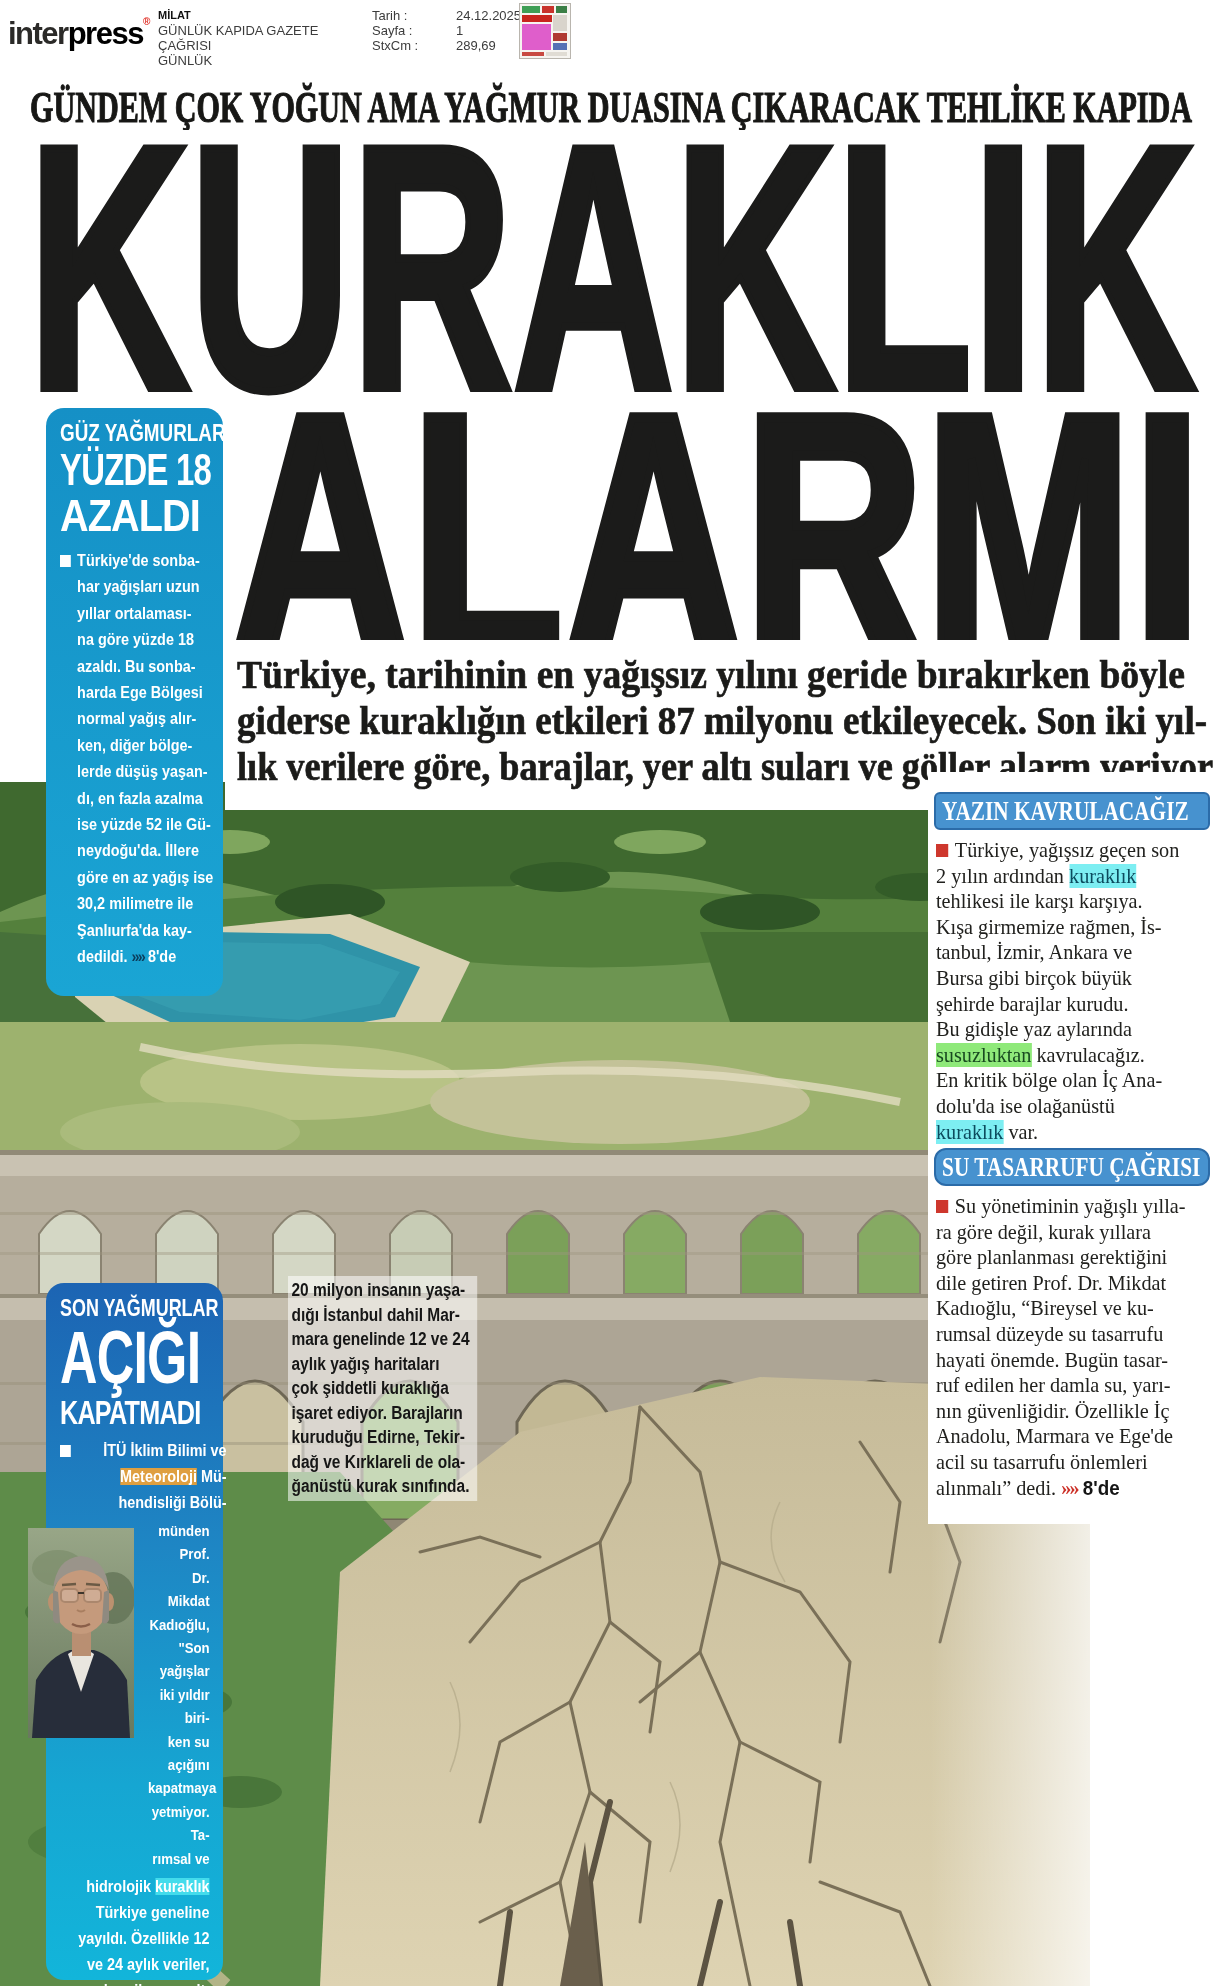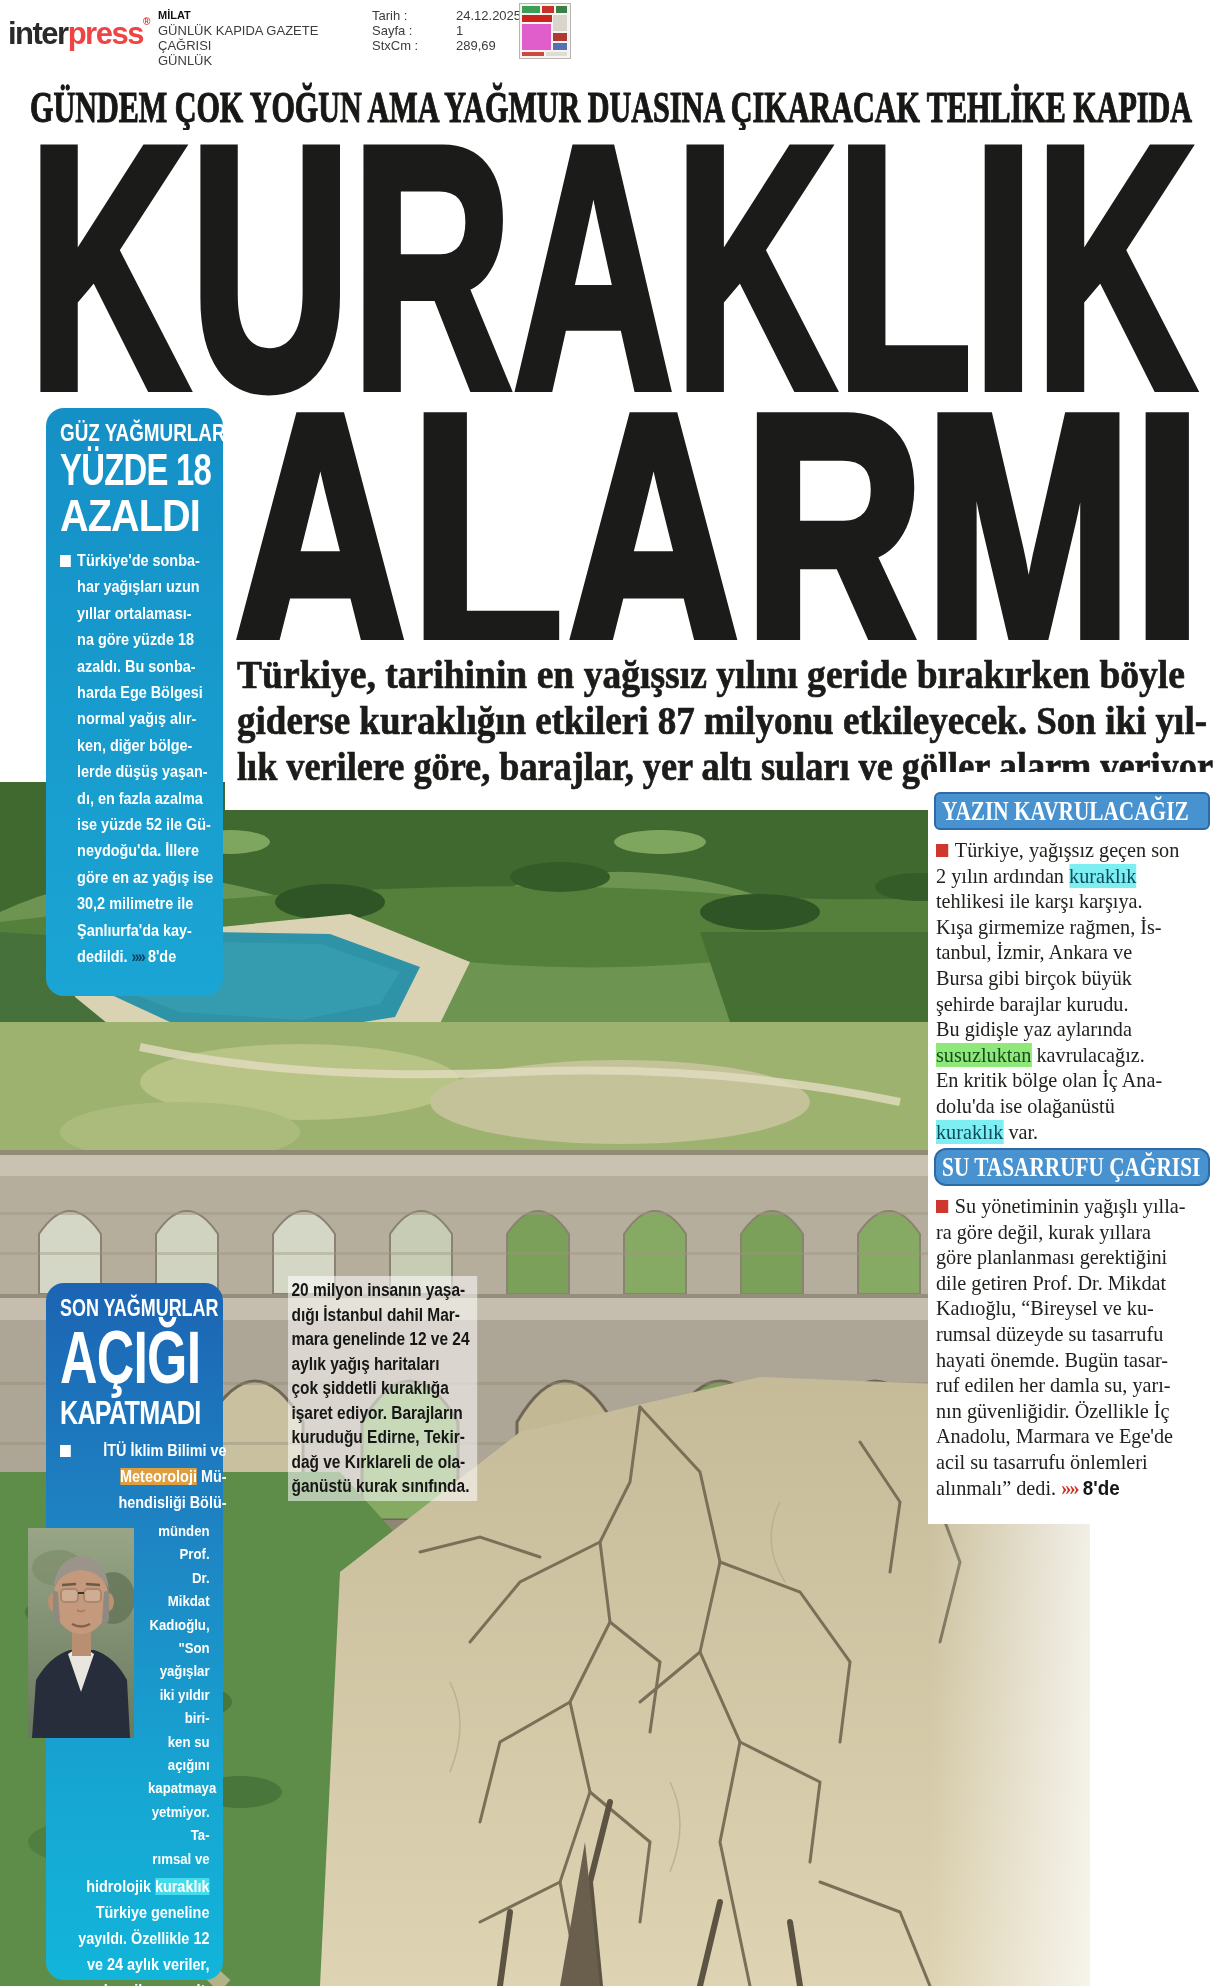--- a/index.html
+++ b/index.html
@@ -3,21 +3,21 @@
 <meta charset="utf-8">
 <style>
   html,body{margin:0;padding:0;background:#e8e8e8;}
   .page{position:relative;width:1223px;height:1986px;background:#ffffff;overflow:hidden;
         font-family:"Liberation Sans",sans-serif;}
   .abs{position:absolute;}
 
   
   .ip-logo{left:8px;top:16px;font-weight:bold;font-size:31px;letter-spacing:-1.5px;}
   .ip-black{color:#2b2a28;}
-  .ip-red{color:#ef4444;}
+  .ip-red{color:#000000;}
   .ip-reg{color:#e02920;font-size:10px;vertical-align:top;font-weight:bold;}
   .pub{left:158px;top:8px;line-height:15px;font-size:13px;color:#3c3c3c;}
   .pub .nm{font-weight:bold;font-size:11px;color:#121212;}
   .meta{left:372px;top:8px;font-size:13px;color:#3c3c3c;line-height:15px;}
   .meta .row{display:flex;}
   .meta .lb{width:58px;}
   .meta .vl{margin-left:26px;}
   .thumb{left:519px;top:3px;width:50px;height:54px;background:#f6f4f0;border:1px solid #b9b5ae;}
   .thumb .t1{position:absolute;left:2px;top:2px;width:18px;height:7px;background:#3f9e55;}
   .thumb .t2{position:absolute;left:22px;top:2px;width:12px;height:7px;background:#c8322b;}

